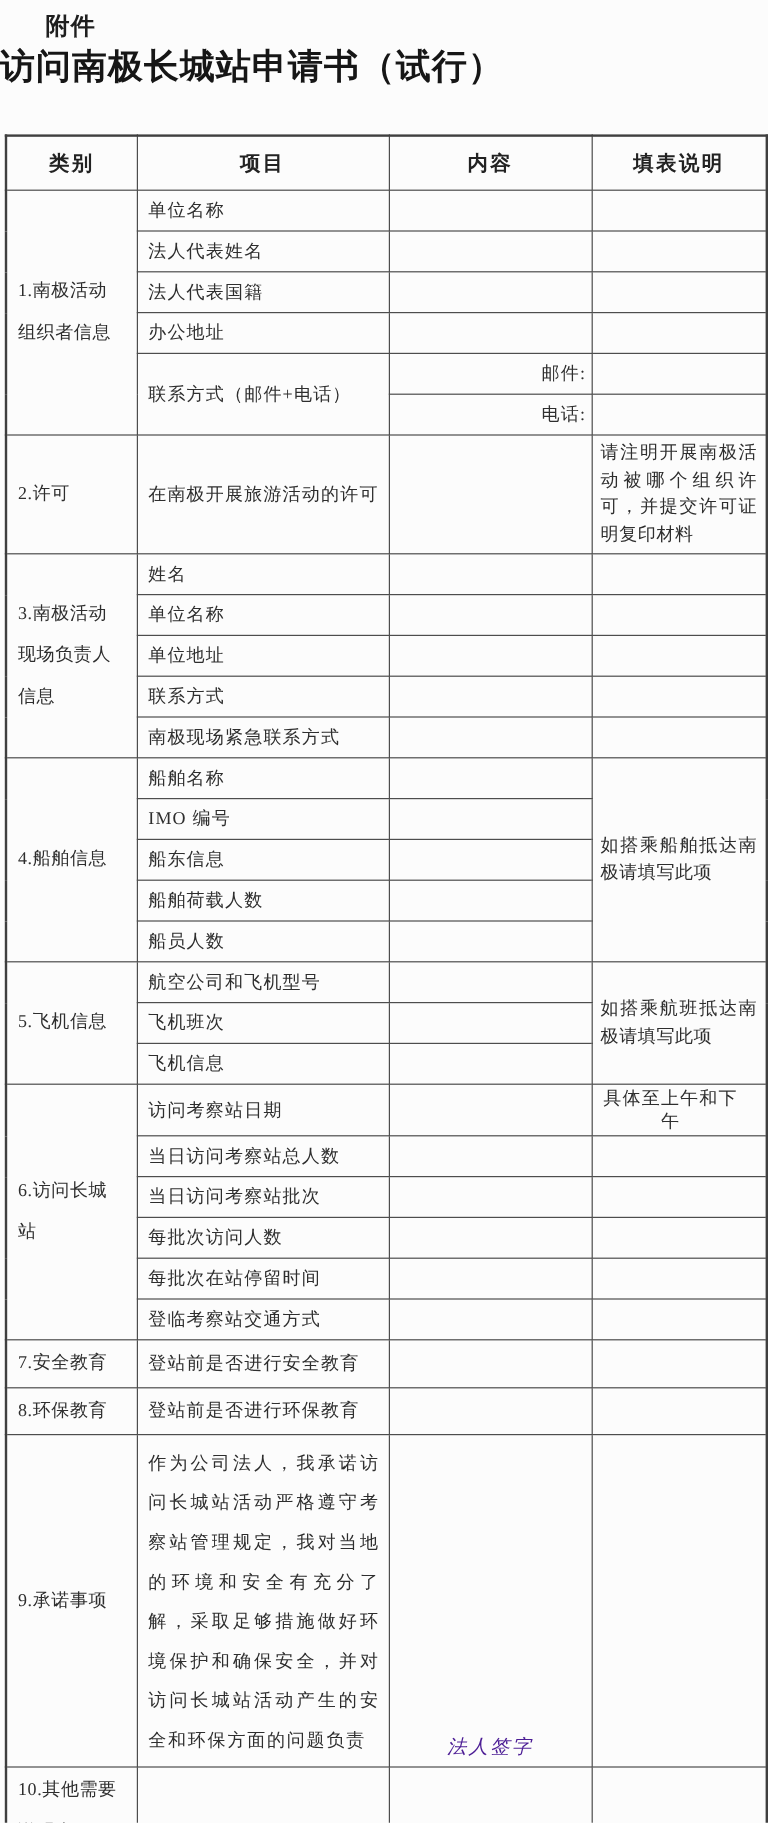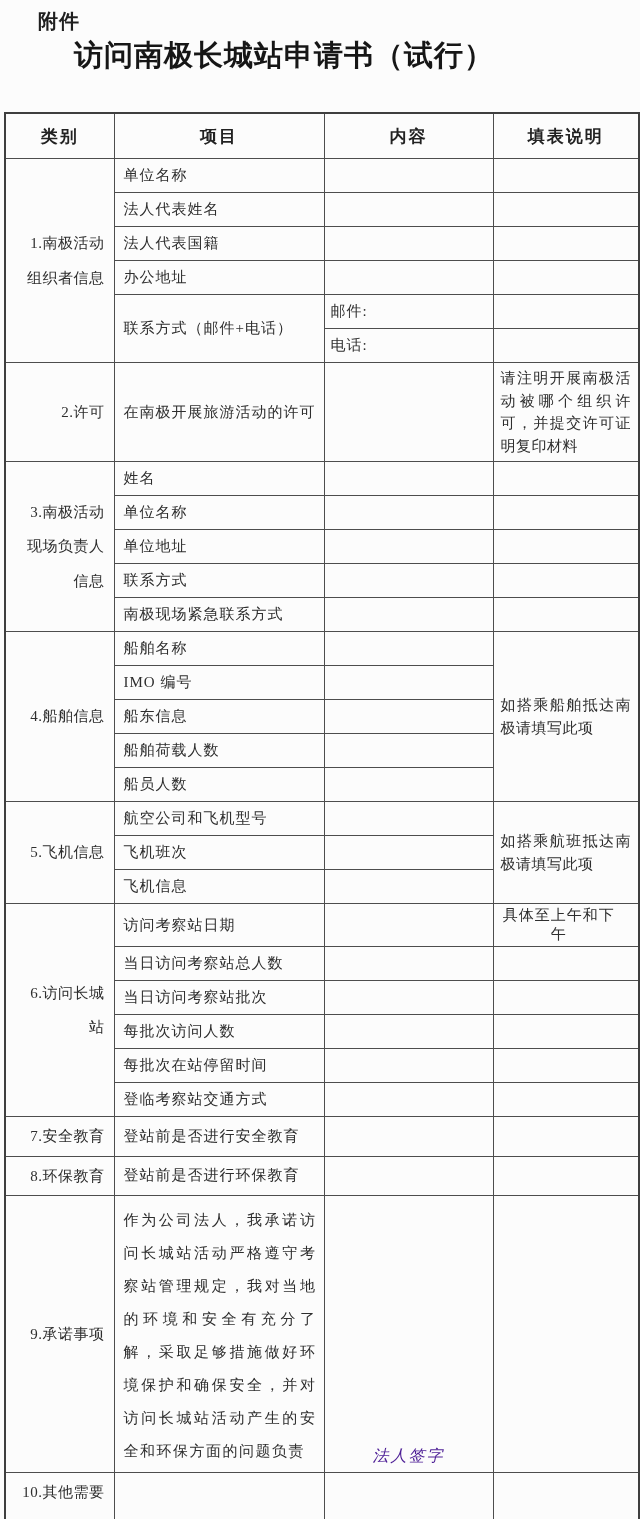--- a/index.html
+++ b/index.html
@@ -8,21 +8,21 @@
     font-family:"Liberation Serif","DejaVu Serif",serif;
     color:#2e2e2e;position:relative;
   }
   .page{position:relative;width:640px;height:1519px;overflow:hidden;}
   .attachment{
     position:absolute;left:38px;top:8px;
     font-size:20px;font-weight:bold;color:#1f1f1f;letter-spacing:1px;
   }
   .doc-title{
     position:absolute;left:0;top:36px;width:568px;
-    text-align:center;font-size:29px;font-weight:bold;color:#161616;
+    text-align:left;font-size:29px;font-weight:bold;color:#161616;
     letter-spacing:1px;
   }
   table.form{
     position:absolute;left:4px;top:112px;width:634px;
     border-collapse:collapse;table-layout:fixed;
     border:2px solid #3f3f3f;
   }
   col.c1{width:109px;} col.c2{width:210px;} col.c3{width:169px;} col.c4{width:146px;}
   th,td{
     border:1px solid #4d4d4d;
@@ -31,32 +31,32 @@
   }
   th{
     height:42px;font-size:17px;font-weight:bold;text-align:center;
     letter-spacing:2px;color:#222;
   }
   tr.r-std{height:34px;}
   tr.r-permit{height:88px;}
   tr.r-commit{height:266px;}
   tr.r-other{height:74px;}
   td.cat{
-    text-align:right;line-height:2.3;letter-spacing:0.5px;
+    text-align:left;line-height:2.3;letter-spacing:0.5px;
     padding:2px 9px;
   }
   td.item{
     text-align:left;padding:2px 6px 2px 9px;letter-spacing:1px;margin-top:13px;
   }
   td.item-long{
     text-align:justify;line-height:2.2;letter-spacing:1.5px;
     padding:8px 7px 4px 9px;vertical-align:top;
   }
   td.sub{
-    text-align:left;padding:2px 4px 2px 6px;letter-spacing:1px;
+    text-align:right;padding:2px 4px 2px 6px;letter-spacing:1px;
   }
   td.instr{
     text-align:justify;line-height:1.5;letter-spacing:0.5px;
     padding:4px 7px;
   }
   td.instr-one{
     text-align:center;letter-spacing:1px;padding:2px 20px 2px 6px;
     vertical-align:middle;
   }
   td.sign{

